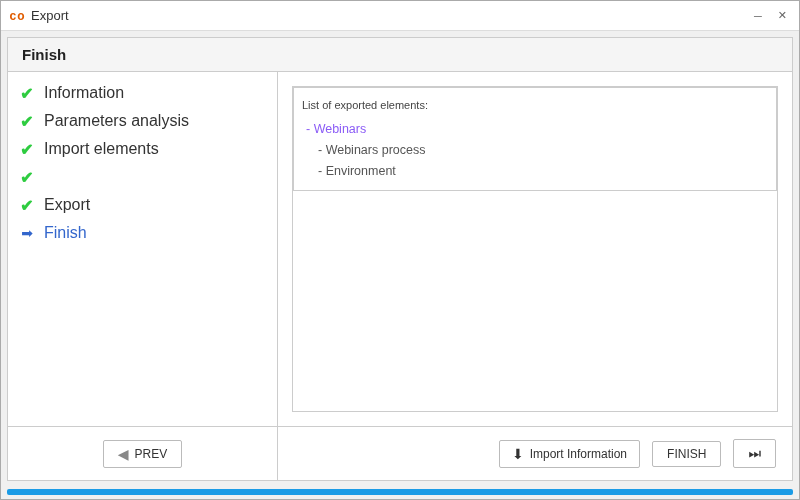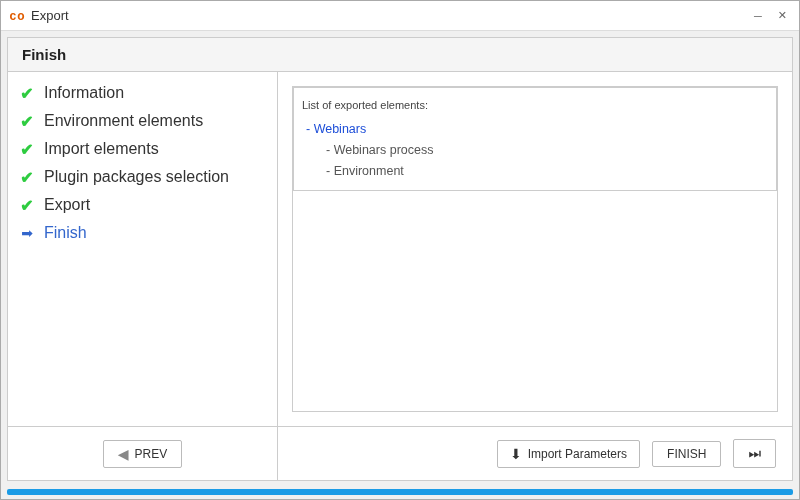--- a/index.html
+++ b/index.html
@@ -140,24 +140,24 @@
       color: #333;
       line-height: 1.7;
     }
     .list-header {
       font-size: 11px;
       color: #444;
       margin-bottom: 4px;
     }
     .list-item-group {
       margin-left: 4px;
-      color: #1d4ed8;
+      color: #8b5cf6;
     }
     .list-item-sub {
-      margin-left: 24px;
+      margin-left: 16px;
       color: #555;
     }
     .footer {
       height: 54px;
       display: flex;
       align-items: center;
       border-top: 1px solid #ccc;
       background: #fff;
     }
     .footer-left {
@@ -269,35 +269,34 @@
           <div class="step-icon">
             <span class="check-icon">✔</span>
           </div>
           <span class="step-label">Information</span>
         </div>
 
         <div class="sidebar-item">
           <div class="step-icon">
             <span class="check-icon">✔</span>
           </div>
-          <span class="step-label">Environment elements</span>
+          <span class="step-label">Parameters analysis</span>
         </div>
 
         <div class="sidebar-item">
           <div class="step-icon">
             <span class="check-icon">✔</span>
           </div>
           <span class="step-label">Import elements</span>
         </div>
 
         <div class="sidebar-item">
           <div class="step-icon">
             <span class="check-icon">✔</span>
           </div>
-          <span class="step-label">Plugin packages selection</span>
         </div>
 
         <div class="sidebar-item">
           <div class="step-icon">
             <span class="check-icon">✔</span>
           </div>
           <span class="step-label">Export</span>
         </div>
 
         <div class="sidebar-item">
@@ -323,21 +322,21 @@
     <div class="footer">
       <div class="footer-left">
         <button class="nav-btn">
           <span class="nav-arrow">◀</span>
           <span>PREV</span>
         </button>
       </div>
       <div class="footer-right">
         <button class="import-btn">
           <span style="font-size:14px;">⬇</span>
-          <span>Import Parameters</span>
+          <span>Import Information</span>
         </button>
         <button class="finish-btn">FINISH</button>
         <button class="nav-btn">
           <span style="font-size:14px;">⏭</span>
         </button>
       </div>
     </div>
   </div>
 
   <div class="progress-bar" style="width: calc(100% - 12px);"></div>

